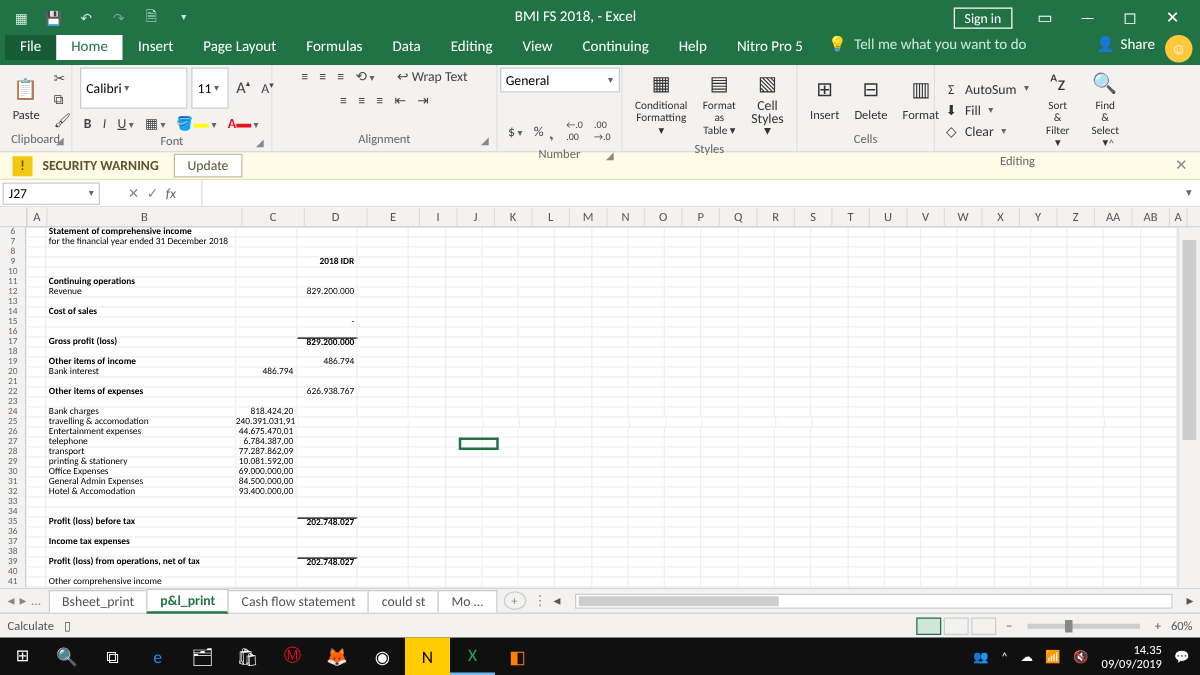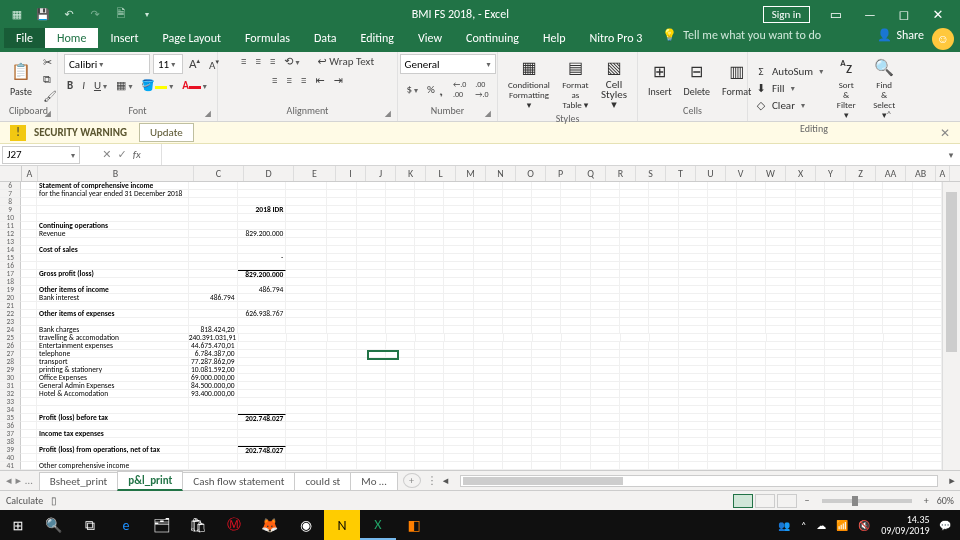--- a/index.html
+++ b/index.html
@@ -25,21 +25,21 @@
 
 
 .ribbon { height:70px; background:#f3f2f1; border-bottom:1px solid #d4d4d4; display:flex; }
 .group { border-right:1px solid #e1e1e1; padding:2px 6px; display:flex; flex-direction:column; justify-content:space-between; }
 .group .body { flex:1; display:flex; align-items:center; gap:4px; }
 .group .label { text-align:center; font-size:10px; color:#666; padding-bottom:2px; position:relative;}
 .group .dlaunch { position:absolute; right:0; bottom:1px; font-size:8px; color:#888;}
 .bigbtn { display:flex; flex-direction:column; align-items:center; gap:2px; padding:2px 4px; font-size:10px; color:#333; }
 .bigbtn .ico { width:22px; height:22px; display:flex; align-items:center; justify-content:center; font-size:16px; }
 .minibtn { padding:1px 3px; font-size:11px; color:#444; }
-.fontbox { border:1px solid #ccc; background:#fff; height:20px; display:flex; align-items:center; padding:0 4px; font-size:11px;}
+.fontbox { border:1px solid #ccc; background:#fff; height:33px; display:flex; align-items:center; padding:0 4px; font-size:11px;}
 .dd { font-size:8px; color:#666; padding-left:2px; }
 .stackrow { display:flex; gap:3px; align-items:center;}
 .stack { display:flex; flex-direction:column; gap:2px; }
 .underA { text-decoration:underline; }
 .colorswatch { display:inline-block; width:12px; height:3px; }
 .ybucket { background:#ffff00; }
 .rfont { background:#e81123; }
 .numfmt { border:1px solid #ccc; background:#fff; width:96px; height:20px; display:flex; align-items:center; justify-content:space-between; padding:0 4px; font-size:11px; }
 .editing .erow { display:flex; gap:4px; align-items:center; font-size:11px; color:#333; height:16px;}
 .editing .erow .sig { width:14px; text-align:center; }
@@ -129,21 +129,21 @@
   <div class="tab file">File</div>
   <div class="tab active">Home</div>
   <div class="tab">Insert</div>
   <div class="tab">Page Layout</div>
   <div class="tab">Formulas</div>
   <div class="tab">Data</div>
   <div class="tab">Editing</div>
   <div class="tab">View</div>
   <div class="tab">Continuing</div>
   <div class="tab">Help</div>
-  <div class="tab">Nitro Pro 3</div>
+  <div class="tab">Nitro Pro 5</div>
   <div class="tellme">
     <span>💡</span>
     <span>Tell me what you want to do</span>
   </div>
   <div class="share">
     <span>👤</span>
     <span>Share</span>
   </div>
   <div class="smiley">☺</div>
 </div>
@@ -205,21 +205,21 @@
         <div class="minibtn">≡</div>
         <div class="minibtn">≡</div>
         <div class="minibtn">⇤</div>
         <div class="minibtn">⇥</div>
       </div>
     </div>
     <div class="label"><span>Alignment</span><span class="dlaunch">◢</span></div>
   </div>
 
   <div class="group" style="width:100px">
-    <div class="body stack" style="gap:4px">
+    <div class="body stack" style="gap:20px">
       <div class="numfmt">
           <span>General</span>
           <span class="dd">▾</span>
         </div>
       <div class="stackrow">
         <div class="minibtn">$<span class="dd">▾</span></div>
         <div class="minibtn">%</div>
         <div class="minibtn">ຸ</div>
         <div class="minibtn" style="font-size:8px">←.0<br>.00</div>
         <div class="minibtn" style="font-size:8px">.00<br>→.0</div>

